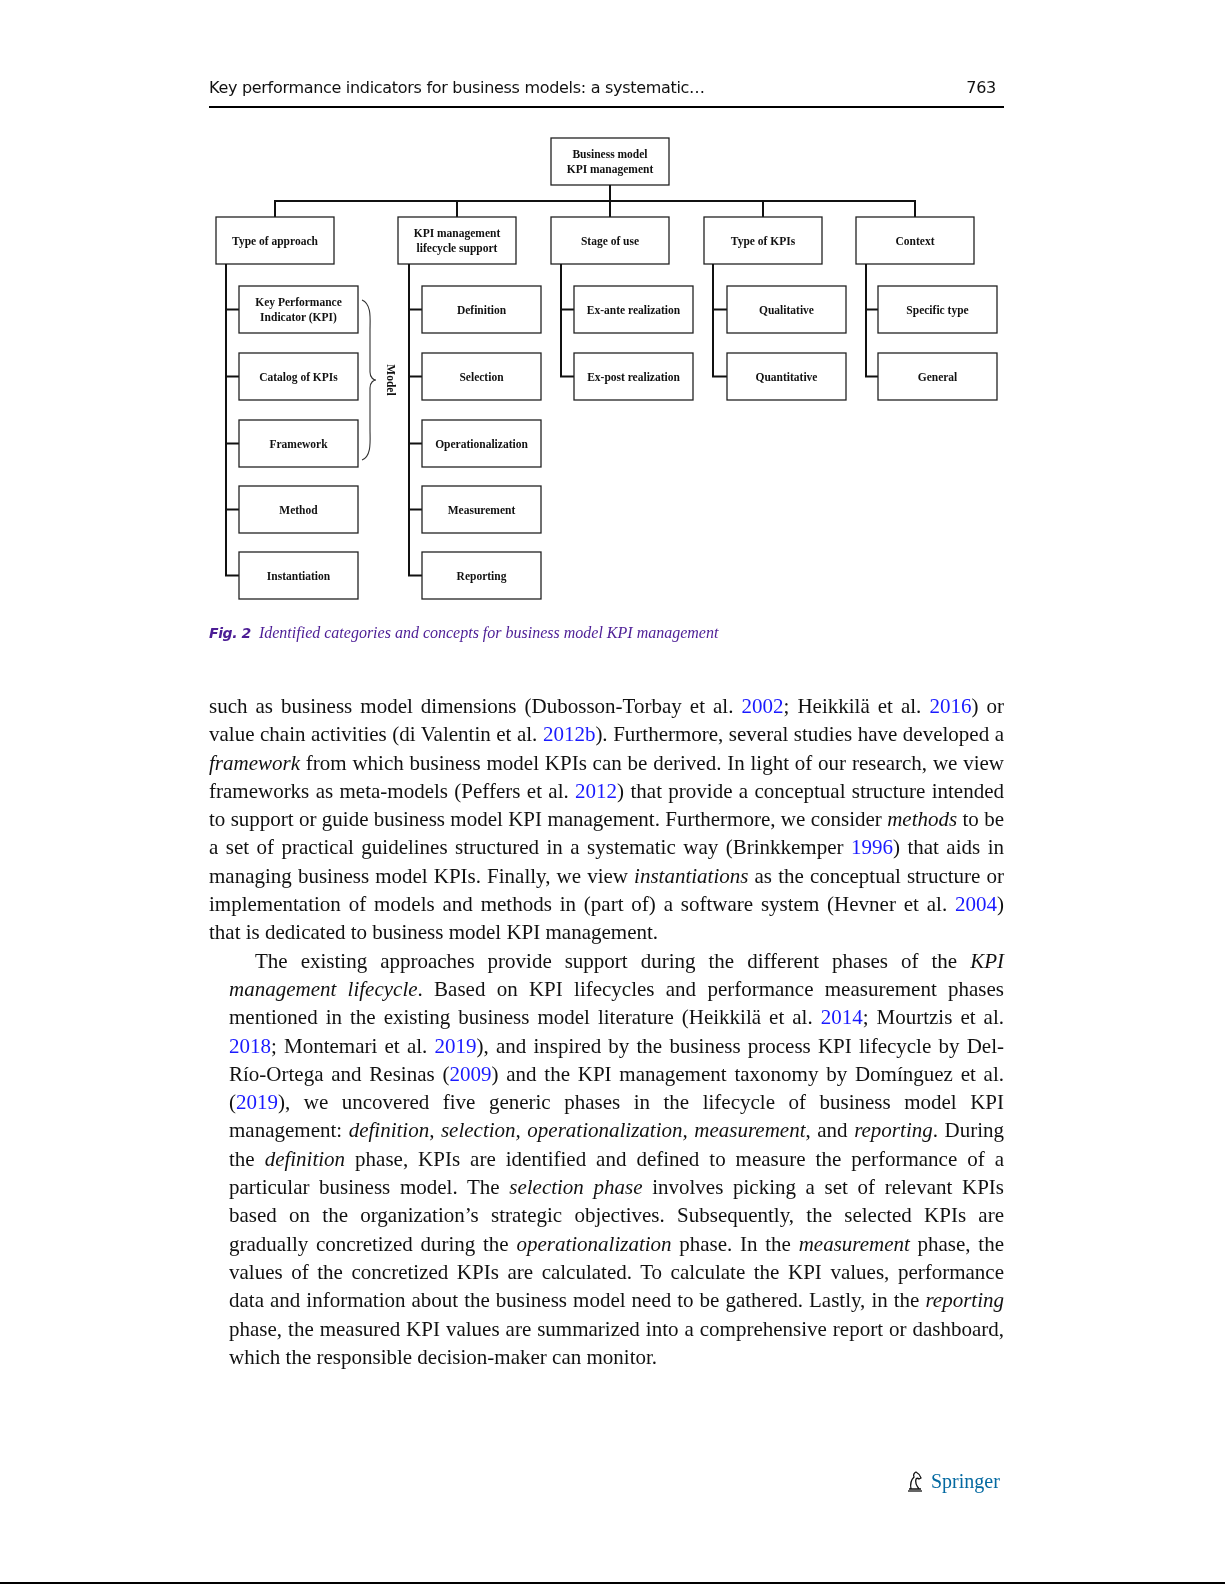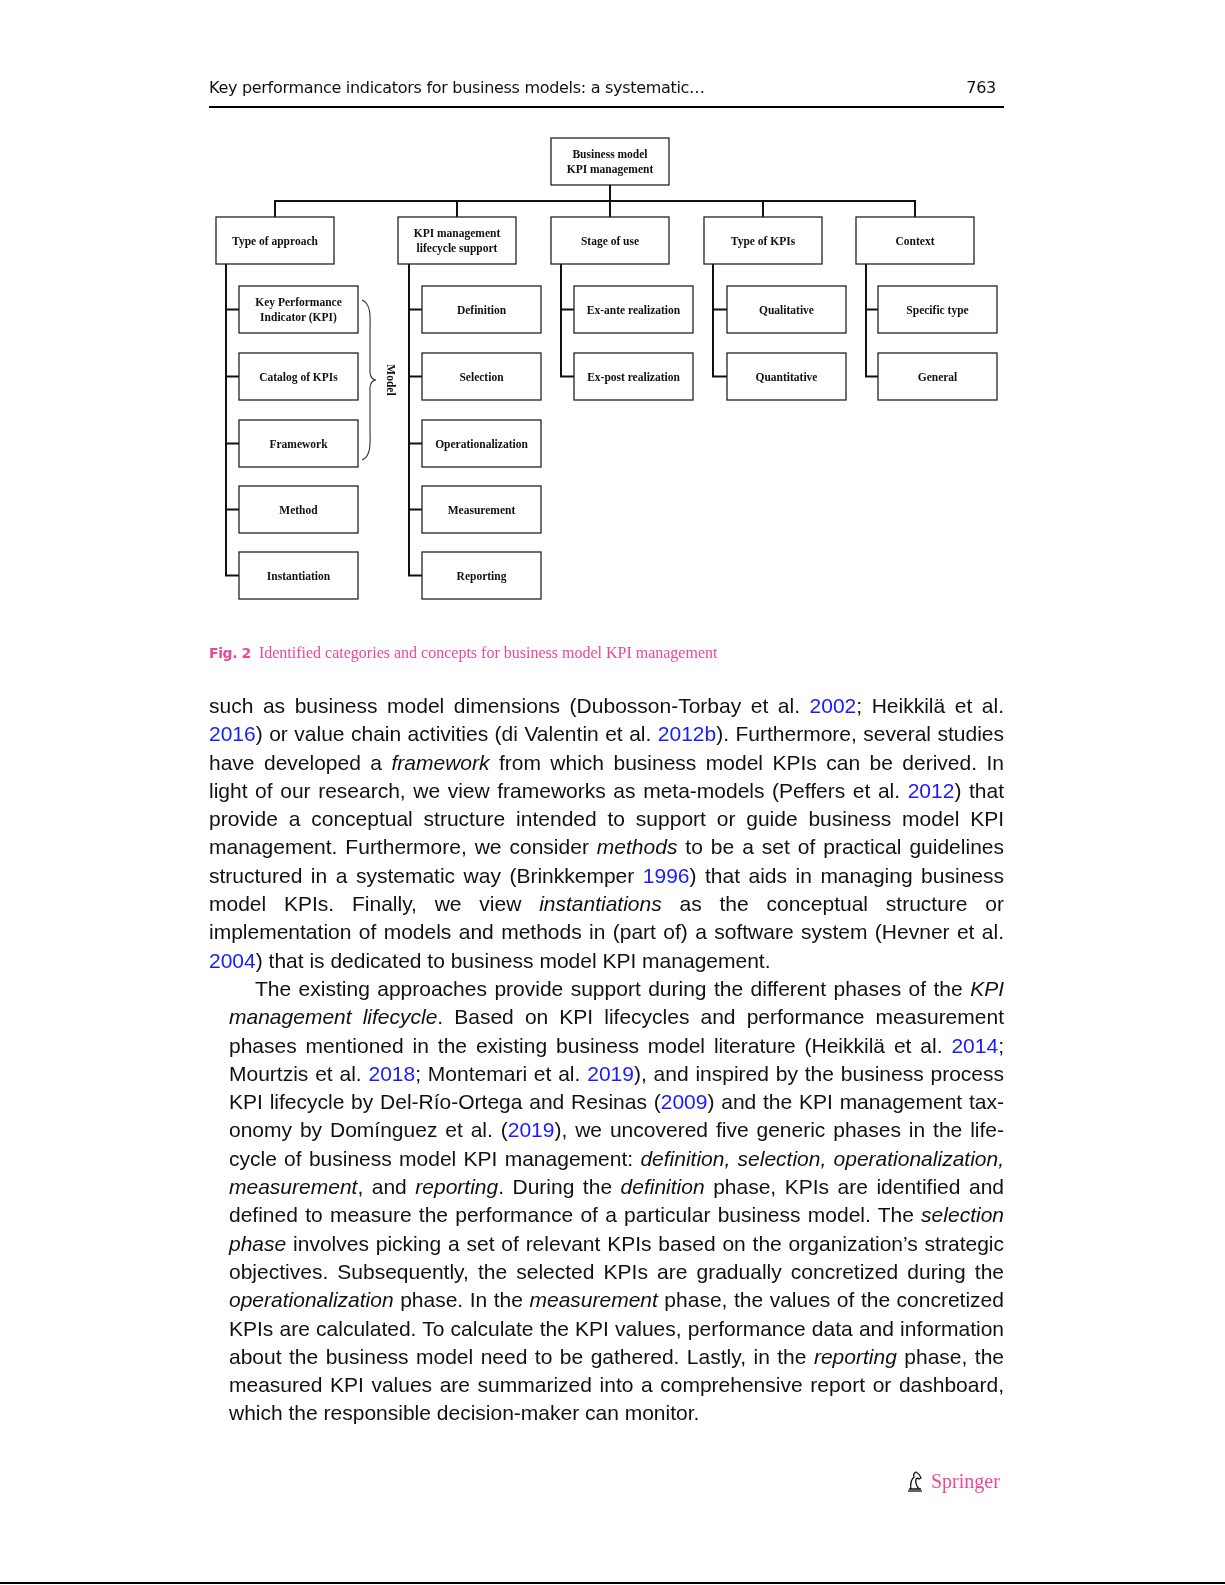--- a/index.html
+++ b/index.html
@@ -10,31 +10,31 @@
   .runhead .pageno { position:absolute; right:8px; top:2px; }
   .rule { position:absolute; left:209px; top:106px; width:795px; height:2px; background:#000; }
   .bottomrule { position:absolute; left:0; top:1582px; width:1225px; height:2px; background:#000; }
 
   svg#diagram { position:absolute; left:0; top:0; }
   .box { fill:#fff; stroke:#222; stroke-width:1.3; }
   .line { stroke:#111; stroke-width:2; fill:none; }
   .btext { font-family:"Liberation Serif", serif; font-weight:bold; font-size:11.5px; fill:#111; }
   .brace { stroke:#333; stroke-width:1.1; fill:none; }
 
-  .caption { position:absolute; left:209px; top:644px; font-family:"Liberation Serif", serif; font-size:16px; color:#ec4899; }
+  .caption { position:absolute; left:209px; top:624px; font-family:"Liberation Serif", serif; font-size:16px; color:#4c1d95;font-style:italic; }
   .caption .fig { font-family:"DejaVu Sans", sans-serif; font-weight:bold; font-size:14px; letter-spacing:-0.4px; margin-right:8px; }
 
   .body { position:absolute; left:209px; top:692px; width:795px;
-    font-family:Liberation Sans, sans-serif; font-size:21px; line-height:28.3px; color:#111; text-align:justify; }
+    font-family:Liberation Serif, serif; font-size:21px; line-height:28.3px; color:#111; text-align:justify; }
   .body p { margin:0; }
   .body p + p { text-indent:26px;margin-left:20px; }
   .cite { color:#1a1aff; }
   .it { font-style:italic; }
 
-  .springer { position:absolute; left:905px; top:1470px; font-family:"Liberation Serif", serif; font-size:20px; color:#ec4899;text-align:right; }
+  .springer { position:absolute; left:905px; top:1470px; font-family:"Liberation Serif", serif; font-size:20px; color:#0369a1;text-align:right; }
   .springer .logo { display:inline-block; width:20px; height:22px; vertical-align:-4px; margin-right:6px; }
 </style>
 </head>
 <body>
 
 <div class="runhead">
   <span class="title">Key performance indicators for business models: a systematic…</span>
   <span class="pageno">763</span>
 </div>
 <div class="rule"></div>

